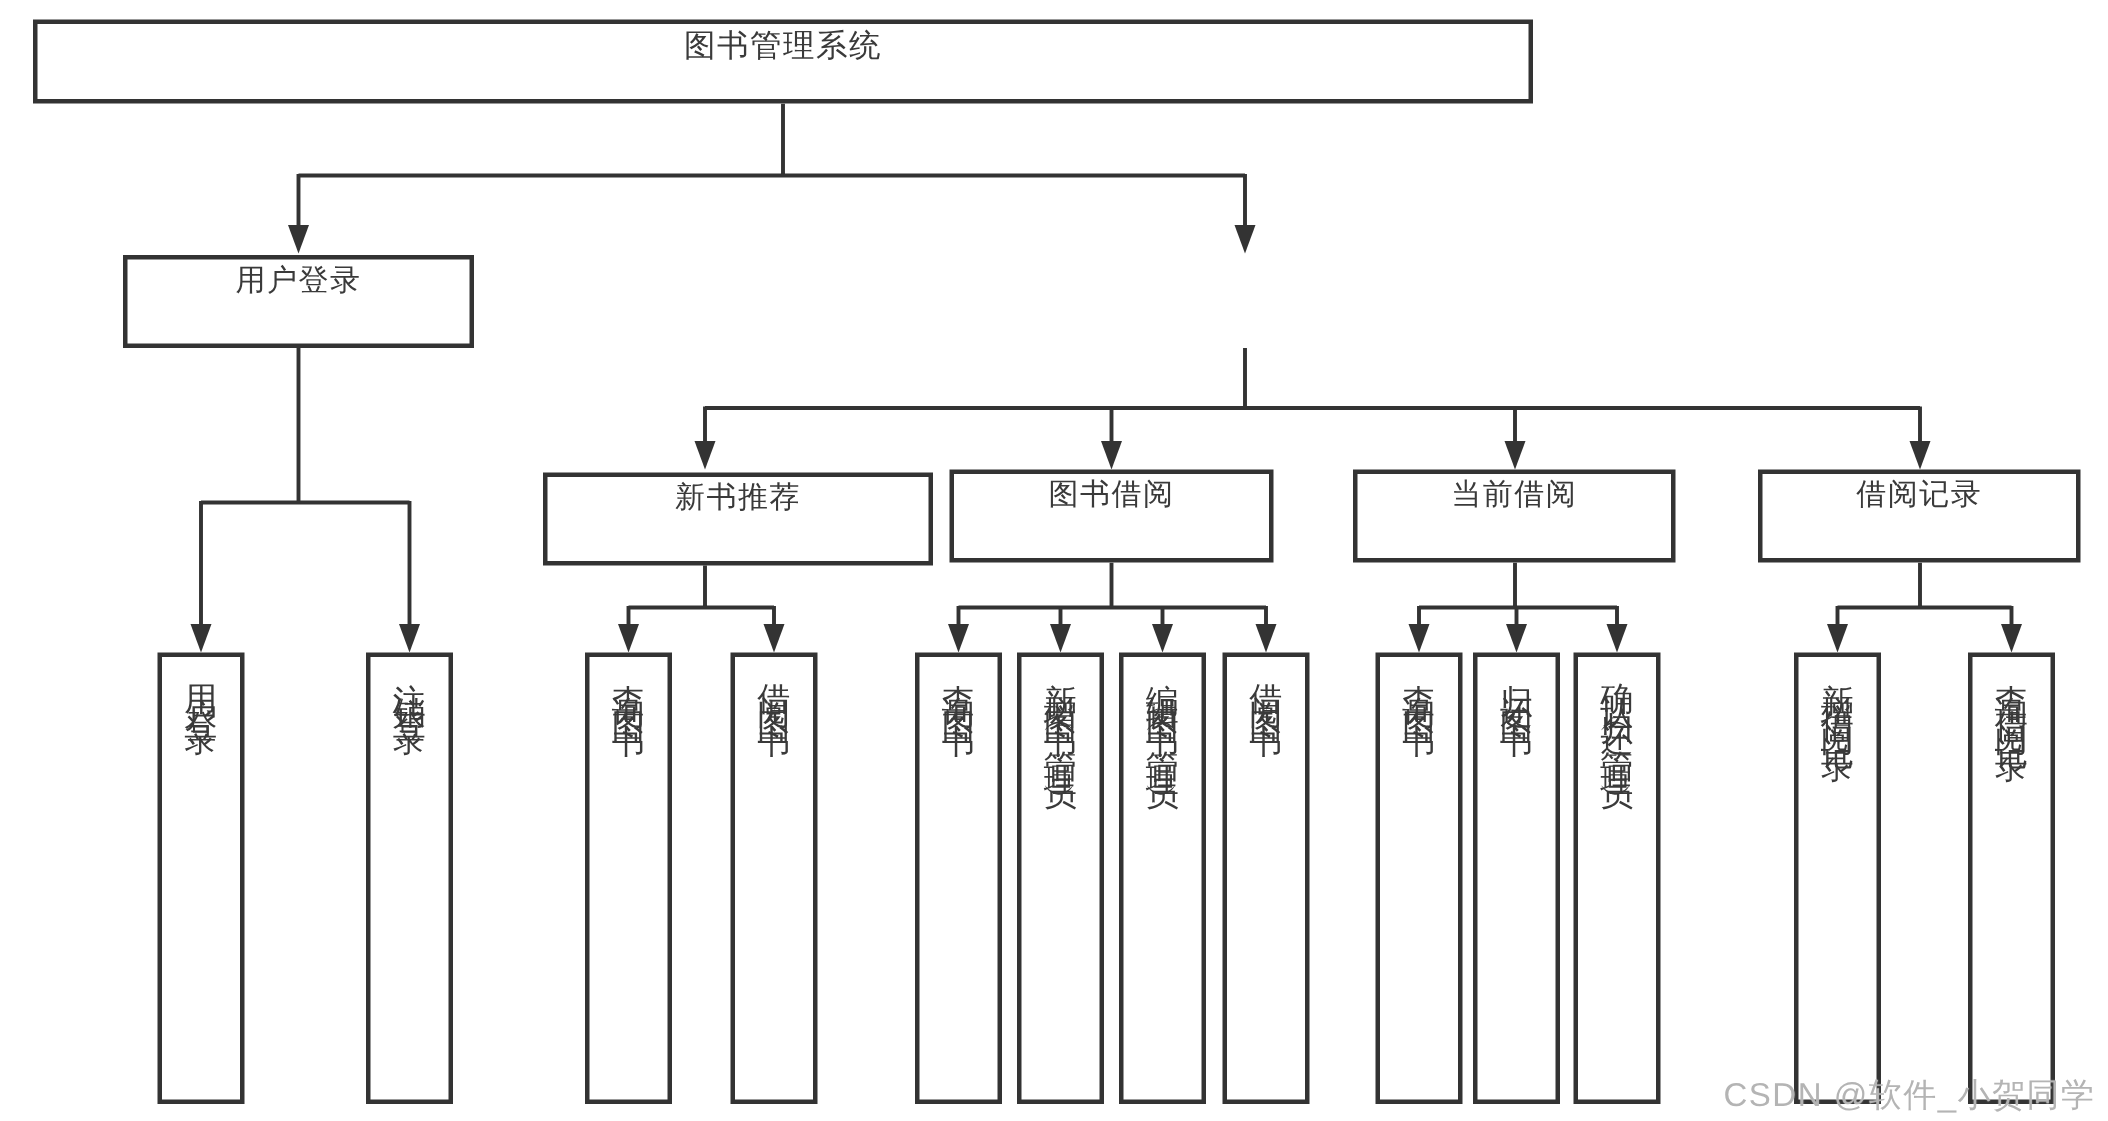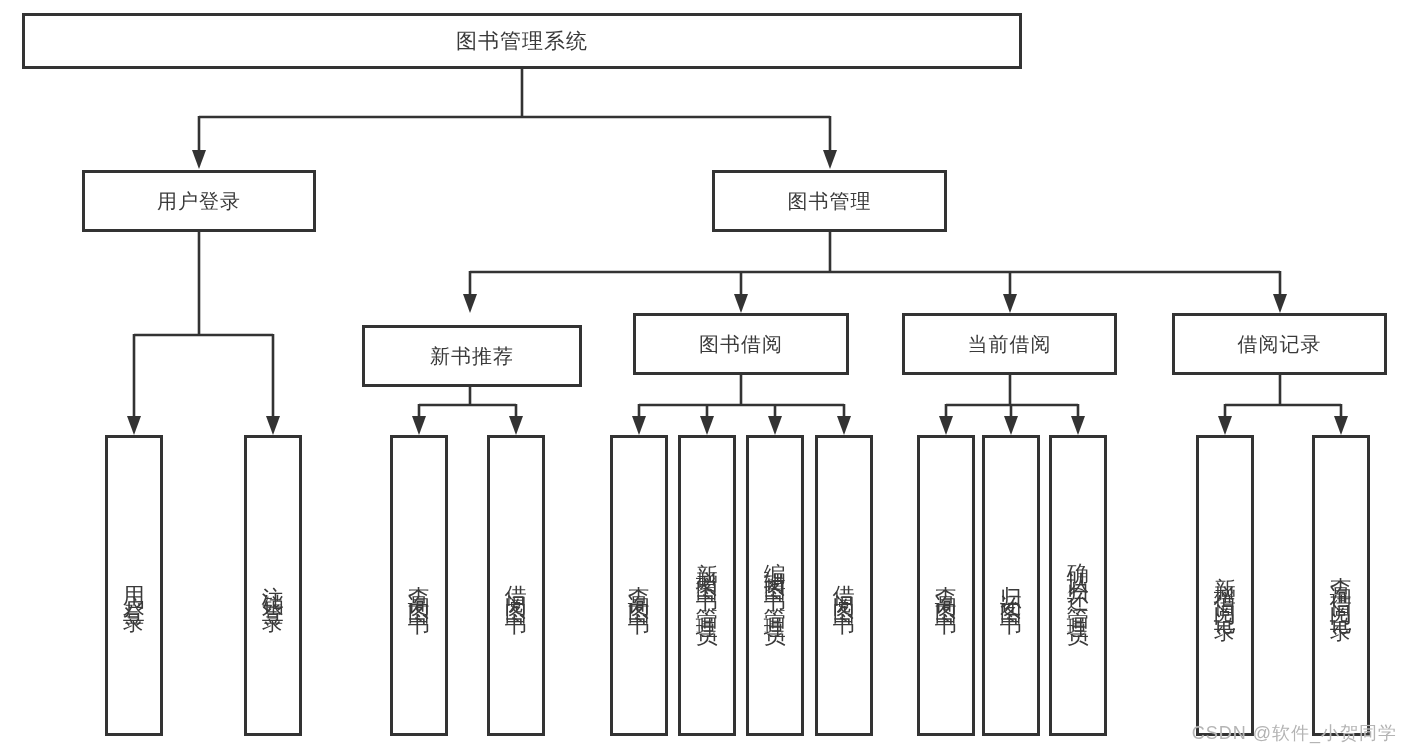--- a/index.html
+++ b/index.html
@@ -5,32 +5,32 @@
   * { margin:0; padding:0; box-sizing:border-box; }
   html,body { background:#ffffff; }
   body { font-family:"Liberation Sans", sans-serif; }
   .canvas {
     position:relative; width:1405px; height:747px;
     background:#ffffff; overflow:hidden;
   }
   .connectors { position:absolute; left:0; top:0; z-index:0; }
   .node {
     position:absolute; border:3px solid #333333; background:#ffffff;
-    display:flex; align-items:center; justify-content:center;
+    display:flex; justify-content:center;
     color:#3a3a3a; z-index:1;
   }
   .hnode { font-size:20px; letter-spacing:1px; }
   .hnode.root { font-size:21px; }
   .vnode span {
     writing-mode:vertical-rl; text-orientation:mixed;
     font-size:22px; letter-spacing:9px; line-height:1.25;
   }
   .watermark {
     position:absolute; right:8px; bottom:2px; z-index:5;
-    font-size:18px; color:#b4b4b4; letter-spacing:1px;
+    font-size:22px; color:#b4b4b4; letter-spacing:1px;
     text-shadow:0 0 1px rgba(255,255,255,0.6);
   }
 </style>
 </head>
 <body>
 
 <div class="canvas">
 
   <svg class="connectors" width="1405" height="747" viewBox="0 0 1405 747">
     <g stroke="#333333" stroke-width="2.6" fill="none">
@@ -72,25 +72,22 @@
     </g>
   </svg>
 
   <div class="node hnode root" style="left:22px;top:13px;width:1000px;height:56px">
     <span>图书管理系统</span>
   </div>
 
   <div class="node hnode" style="left:82px;top:170px;width:234px;height:62px">
     <span>用户登录</span>
   </div>
-  <div class="node hnode" style="left:712px;top:170px;width:235px;height:62px">
-    <span>图书管理</span>
-  </div>
 
-  <div class="node hnode" style="left:362px;top:325px;width:220px;height:62px">
+  <div class="node hnode" style="left:362px;top:315px;width:260px;height:62px">
     <span>新书推荐</span>
   </div>
   <div class="node hnode" style="left:902px;top:313px;width:215px;height:62px">
     <span>当前借阅</span>
   </div>
   <div class="node hnode" style="left:633px;top:313px;width:216px;height:62px">
     <span>图书借阅</span>
   </div>
   <div class="node hnode" style="left:1172px;top:313px;width:215px;height:62px">
     <span>借阅记录</span>

